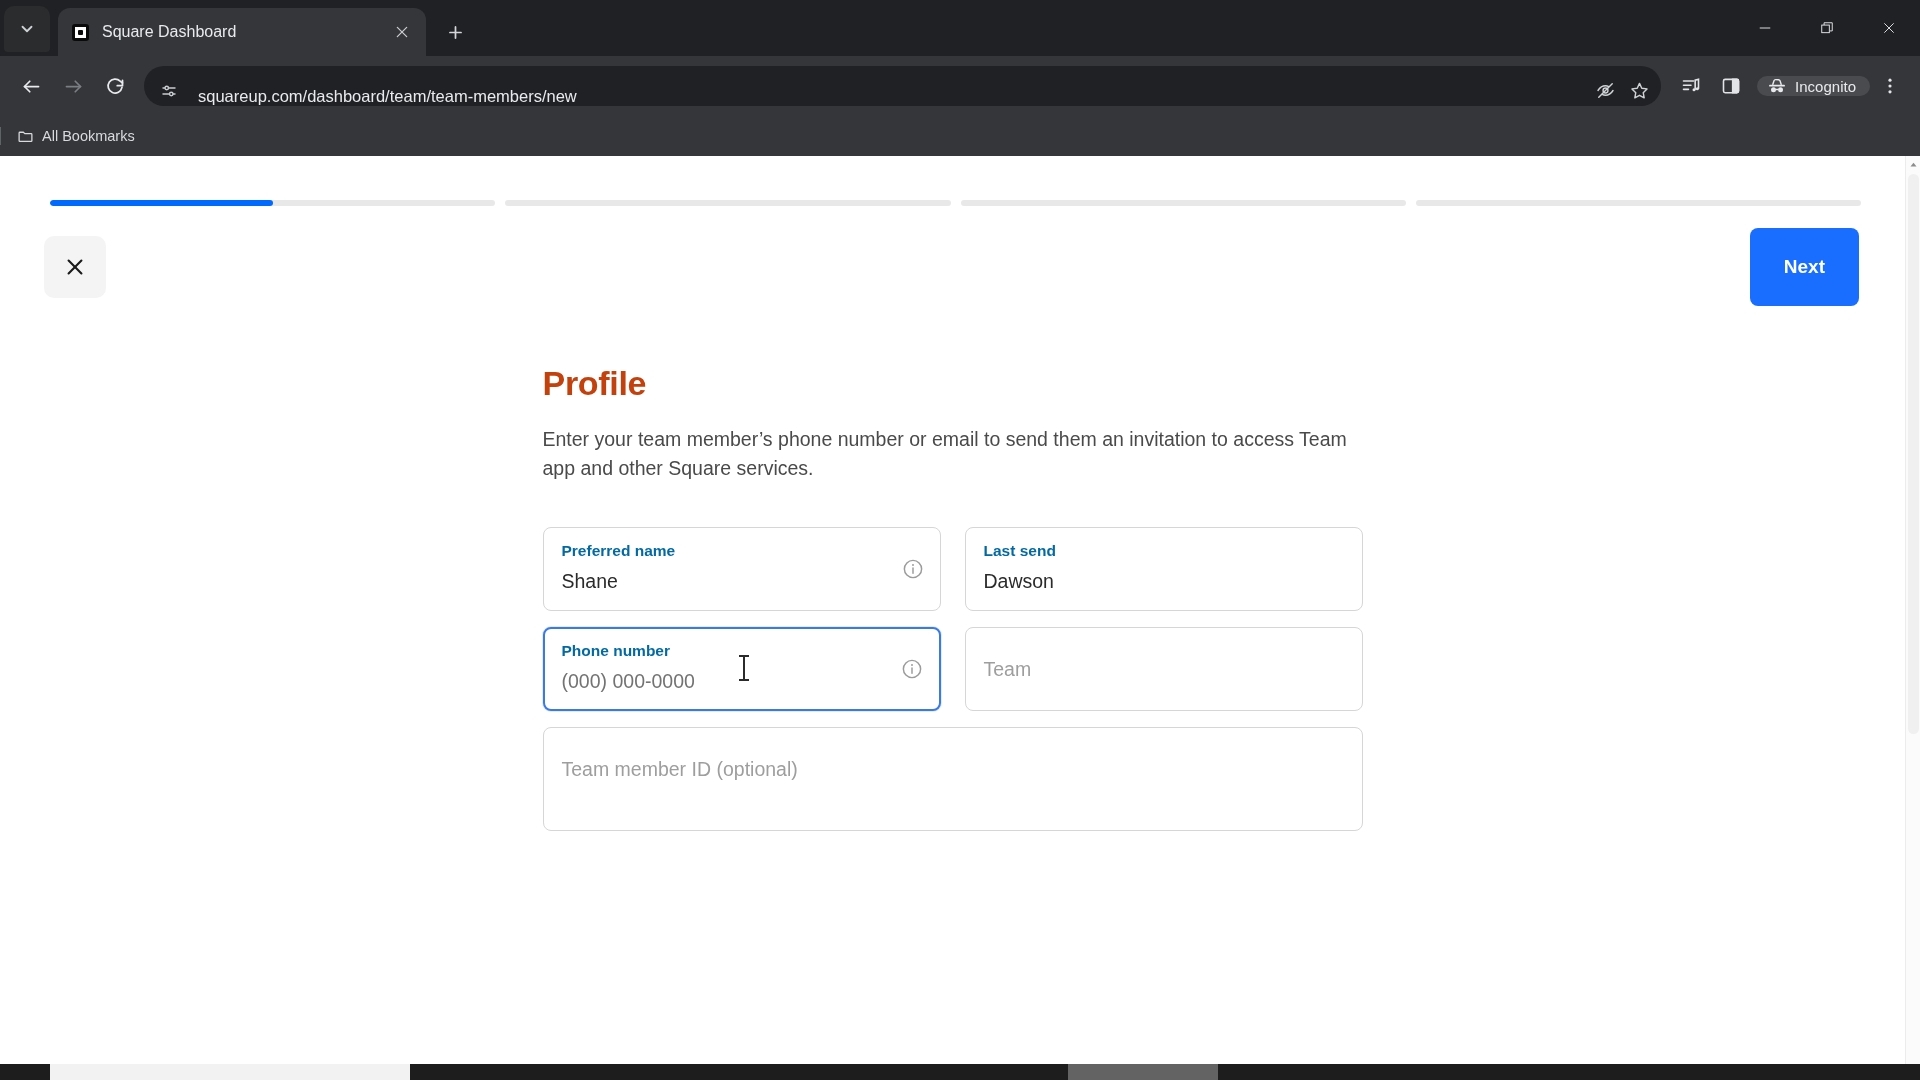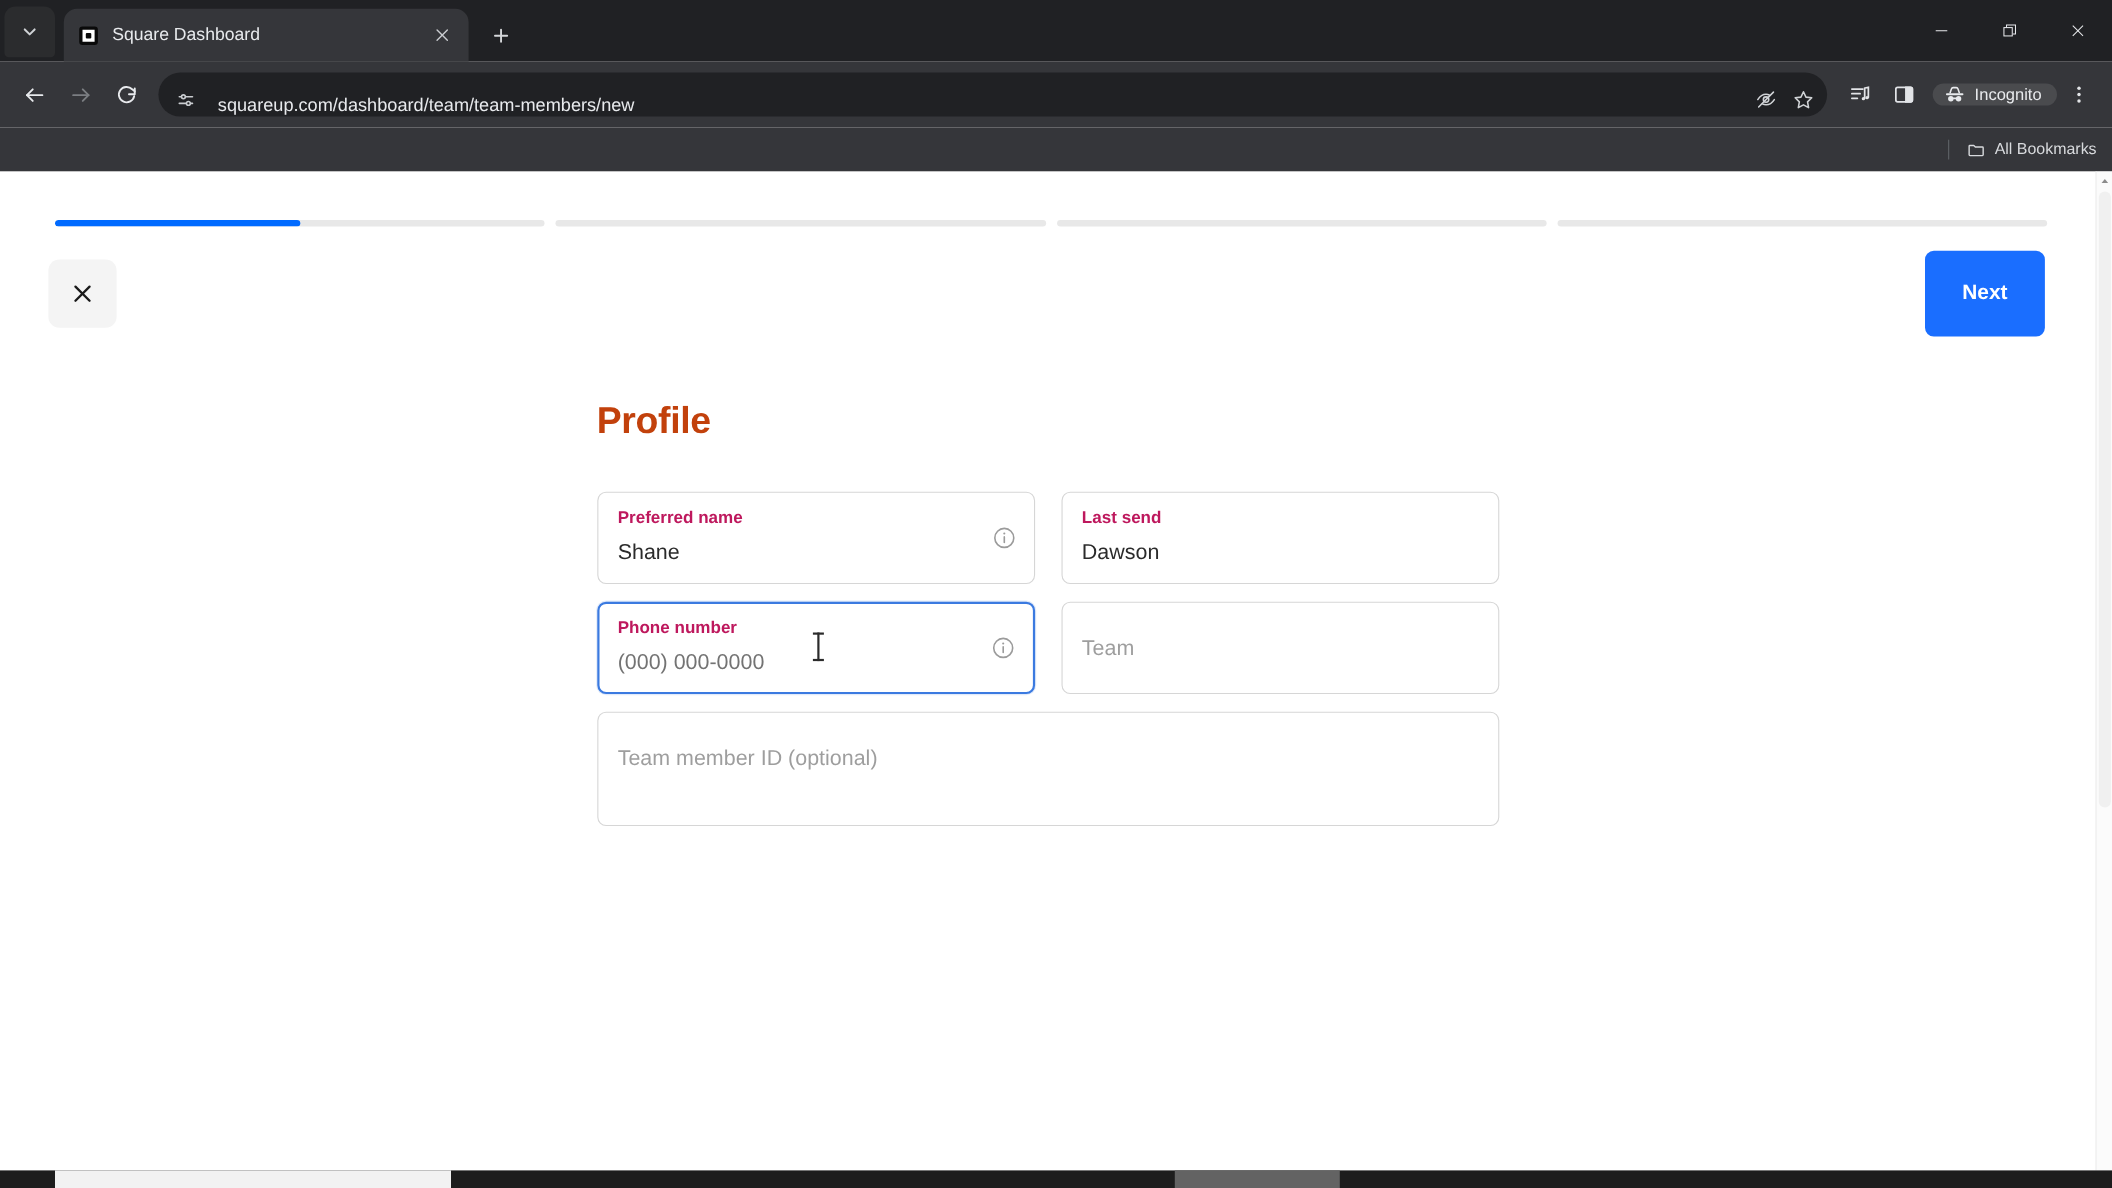--- a/index.html
+++ b/index.html
@@ -106,21 +106,21 @@
 
   .incognito-pill {
     height: 20px; background:#4a4b4e; border-radius:18px; display:flex;
     align-items:center; padding: 0 14px 0 10px; margin-left:6px; cursor:pointer; flex:none;
   }
   .incognito-pill svg { width: 20px; height:20px; color:#e8eaed; }
   .incognito-pill span { color:#e8eaed; font-size:15px; margin-left:8px; }
 
   .bookmarks-bar {
     height: 40px; background:#35363a; display:flex; align-items:center;
-    justify-content:flex-end; padding-right: 14px;
+    padding-right: 14px;
   }
   .bm-sep { width:1px; height:18px; background:#5f6368; margin-right:16px; }
   .bm-item { display:flex; align-items:center; color:#d8dadd; font-size:14.5px; cursor:pointer; }
   .bm-item svg { width:17px; height:17px; margin-right:8px; }
 
   
   .viewport {
     position:absolute; left:0; top:156px; width: 1920px; height: 908px;
     background:#ffffff; overflow:hidden;
   }
@@ -165,21 +165,21 @@
 
   .field {
     flex:1; position:relative; border:1px solid #d6d6d6; border-radius:8px;
     height: 84px; padding: 14px 18px; background:#fff; cursor:text;
   }
   .field.focused {
     border: 2px solid #3b7ae0; padding: 13px 17px;
     box-shadow: 0 0 0 1px rgba(59,122,224,0.15);
   }
   .field-label {
-    font-size: 15.5px; font-weight:700; color:#be185d; line-height:1.2;
+    font-size: 15.5px; font-weight:700; color:#0369a1; line-height:1.2;
   }
   .field-value {
     margin-top: 10px; font-size: 19.5px; color:#2b2b2b; line-height:1.2;
   }
   .field-value.placeholder { color:#737373; }
   .field-ph-only {
     font-size: 19.5px; color:#9e9e9e; line-height: 54px;
   }
   .info-ic {
     position:absolute; right: 16px; top: 50%; transform: translateY(-50%);
@@ -392,20 +392,21 @@
           <svg viewBox="0 0 24 24" fill="none" stroke="currentColor" stroke-width="2.3" stroke-linecap="round">
             <line x1="5" y1="5" x2="19" y2="19"></line>
               <line x1="19" y1="5" x2="5" y2="19"></line>
           </svg>
         </div>
         <button class="next-btn" style="background: rgb(26, 110, 255);">Next</button>
       </div>
 
       <div class="form-wrap">
         <div class="title">Profile</div>
+        <div class="subtitle">Enter your team member’s phone number or email to send them an invitation to access Team app and other Square services.</div>
 
         <div class="fields">
 
           <div class="row">
             <div class="field">
               <div class="field-label">Preferred name</div>
               <div class="field-value">Shane</div>
               <span class="info-ic">
                 <svg viewBox="0 0 24 24" fill="none" stroke="currentColor" stroke-width="1.6">
                   <circle cx="12" cy="12" r="9.4"></circle>

